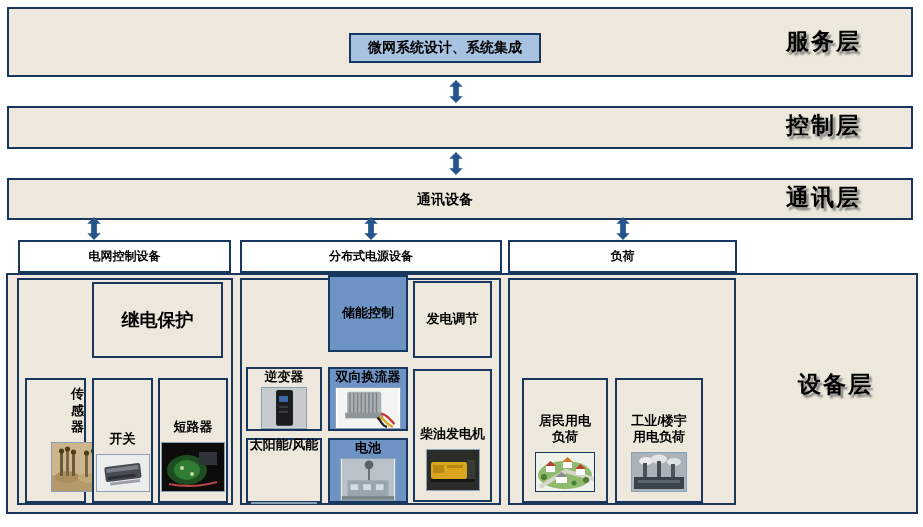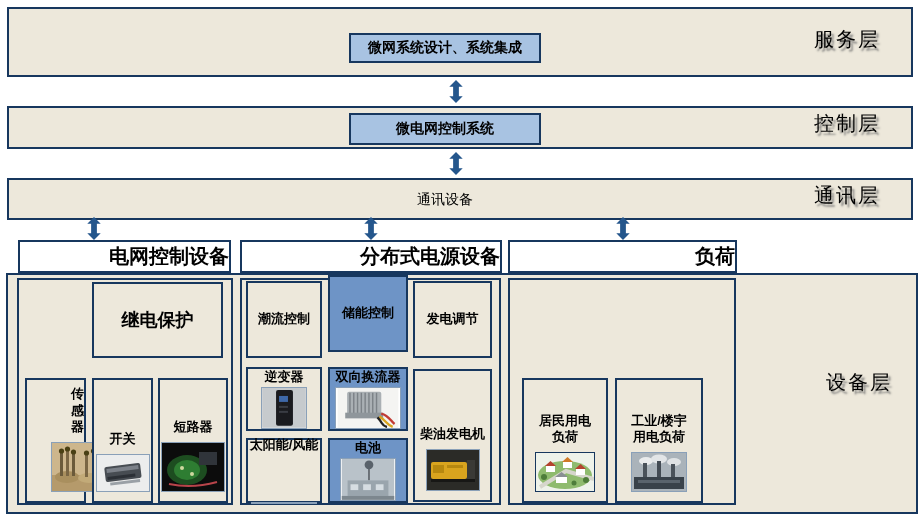--- a/index.html
+++ b/index.html
@@ -8,31 +8,31 @@
     --light-blue:#A8C3E2;
     --mid-blue:#6E94C6;
     --arrow-blue:#24568C;
     --text:#000000;
   }
   html,body{margin:0;padding:0;background:#fff;}
   body{font-family:"Liberation Sans","DejaVu Sans",sans-serif;color:var(--text);}
   #stage{position:relative;width:923px;height:527px;background:#fff;overflow:hidden;}
 
   .band{position:absolute;left:7px;width:906px;background:var(--band-bg);border:2px solid var(--border-navy);box-sizing:border-box;}
-  .layer-label{position:absolute;right:31px;font-size:20px;font-weight:normal;letter-spacing:2px;
+  .layer-label{position:absolute;right:50px;font-size:23px;font-weight:bold;letter-spacing:2px;
     text-shadow:2.5px 2.5px 2px rgba(110,110,110,.85);white-space:nowrap;}
   .bluebox{position:absolute;background:var(--light-blue);border:2px solid var(--border-navy);box-sizing:border-box;
     display:flex;align-items:center;justify-content:center;font-size:14px;font-weight:bold;}
-  .plainlabel{position:absolute;display:flex;align-items:center;justify-content:center;font-size:14px;font-weight:normal;}
+  .plainlabel{position:absolute;display:flex;align-items:center;justify-content:center;font-size:14px;font-weight:bold;}
 
   .arrow{position:absolute;width:14px;height:23px;}
   .arrow svg{display:block;width:100%;height:100%;}
 
   .hdr{position:absolute;top:240px;height:33px;background:#fff;border:2px solid var(--border-navy);box-sizing:border-box;
-    display:flex;align-items:center;justify-content:flex-end;font-size:20px;font-weight:bold;}
+    display:flex;align-items:center;justify-content:center;font-size:12px;font-weight:bold;}
 
   .bigbox{position:absolute;left:6px;top:273px;width:912px;height:241px;background:var(--band-bg);
     border:2px solid var(--border-navy);box-sizing:border-box;}
   .group{position:absolute;top:278px;height:227px;border:2px solid var(--border-navy);box-sizing:border-box;}
 
   .item{position:absolute;background:var(--band-bg);border:2px solid var(--border-navy);box-sizing:border-box;
     display:flex;flex-direction:column;align-items:center;justify-content:center;
     font-size:13px;font-weight:bold;text-align:center;line-height:1.25;}
   .item.blue{background:var(--mid-blue);}
   .item.tall{justify-content:flex-end;padding-bottom:9px;}
@@ -53,23 +53,20 @@
     <div class="layer-label" style="top:17px;">服务层</div>
   </div>
 
   <div class="arrow" style="left:449px;top:80px;">
     <svg viewBox="0 0 14 24">
         <polygon points="7,0 14,7 10,7 10,17 14,17 7,24 0,17 4,17 4,7 0,7" fill="var(--arrow-blue)"></polygon>
       </svg>
   </div>
 
   <div class="band" style="top:106px;height:43px;">
-    <div class="bluebox" style="left:340px;top:5px;width:192px;height:32px;">
-      <span>微电网控制系统</span>
-    </div>
     <div class="layer-label" style="top:2px;">控制层</div>
   </div>
 
   <div class="arrow" style="left:449px;top:152px;">
     <svg viewBox="0 0 14 24">
         <polygon points="7,0 14,7 10,7 10,17 14,17 7,24 0,17 4,17 4,7 0,7" fill="var(--arrow-blue)"></polygon>
       </svg>
   </div>
 
   <div class="band" style="top:178px;height:42px;">
@@ -156,23 +153,20 @@
       <rect width="62" height="48" fill="#0c0c0c"></rect>
       <ellipse cx="25" cy="27" rx="20" ry="15" fill="#1d4d20"></ellipse>
       <ellipse cx="25" cy="27" rx="13" ry="10" fill="#2e7d32"></ellipse>
       <rect x="37" y="9" width="18" height="13" fill="#30343a"></rect>
       <circle cx="20" cy="25" r="2" fill="#cfd8a0"></circle>
       <circle cx="30" cy="31" r="2" fill="#cfd8a0"></circle>
       <path d="M7 41 Q30 46 55 39" stroke="#b8444a" stroke-width="2" fill="none"></path>
     </svg>
   </div>
 
-  <div class="item" style="left:246px;top:281px;width:76px;height:77px;">
-    <span class="cap">潮流控制</span>
-  </div>
   <div class="item blue" style="left:328px;top:275px;width:80px;height:77px;">
     <span class="cap">储能控制</span>
   </div>
   <div class="item" style="left:413px;top:281px;width:79px;height:77px;">
     <span class="cap">发电调节</span>
   </div>
 
   <div class="item" style="left:246px;top:367px;width:76px;height:64px;">
     <span class="cap">逆变器</span>
     <span style="height:2px;"></span>

